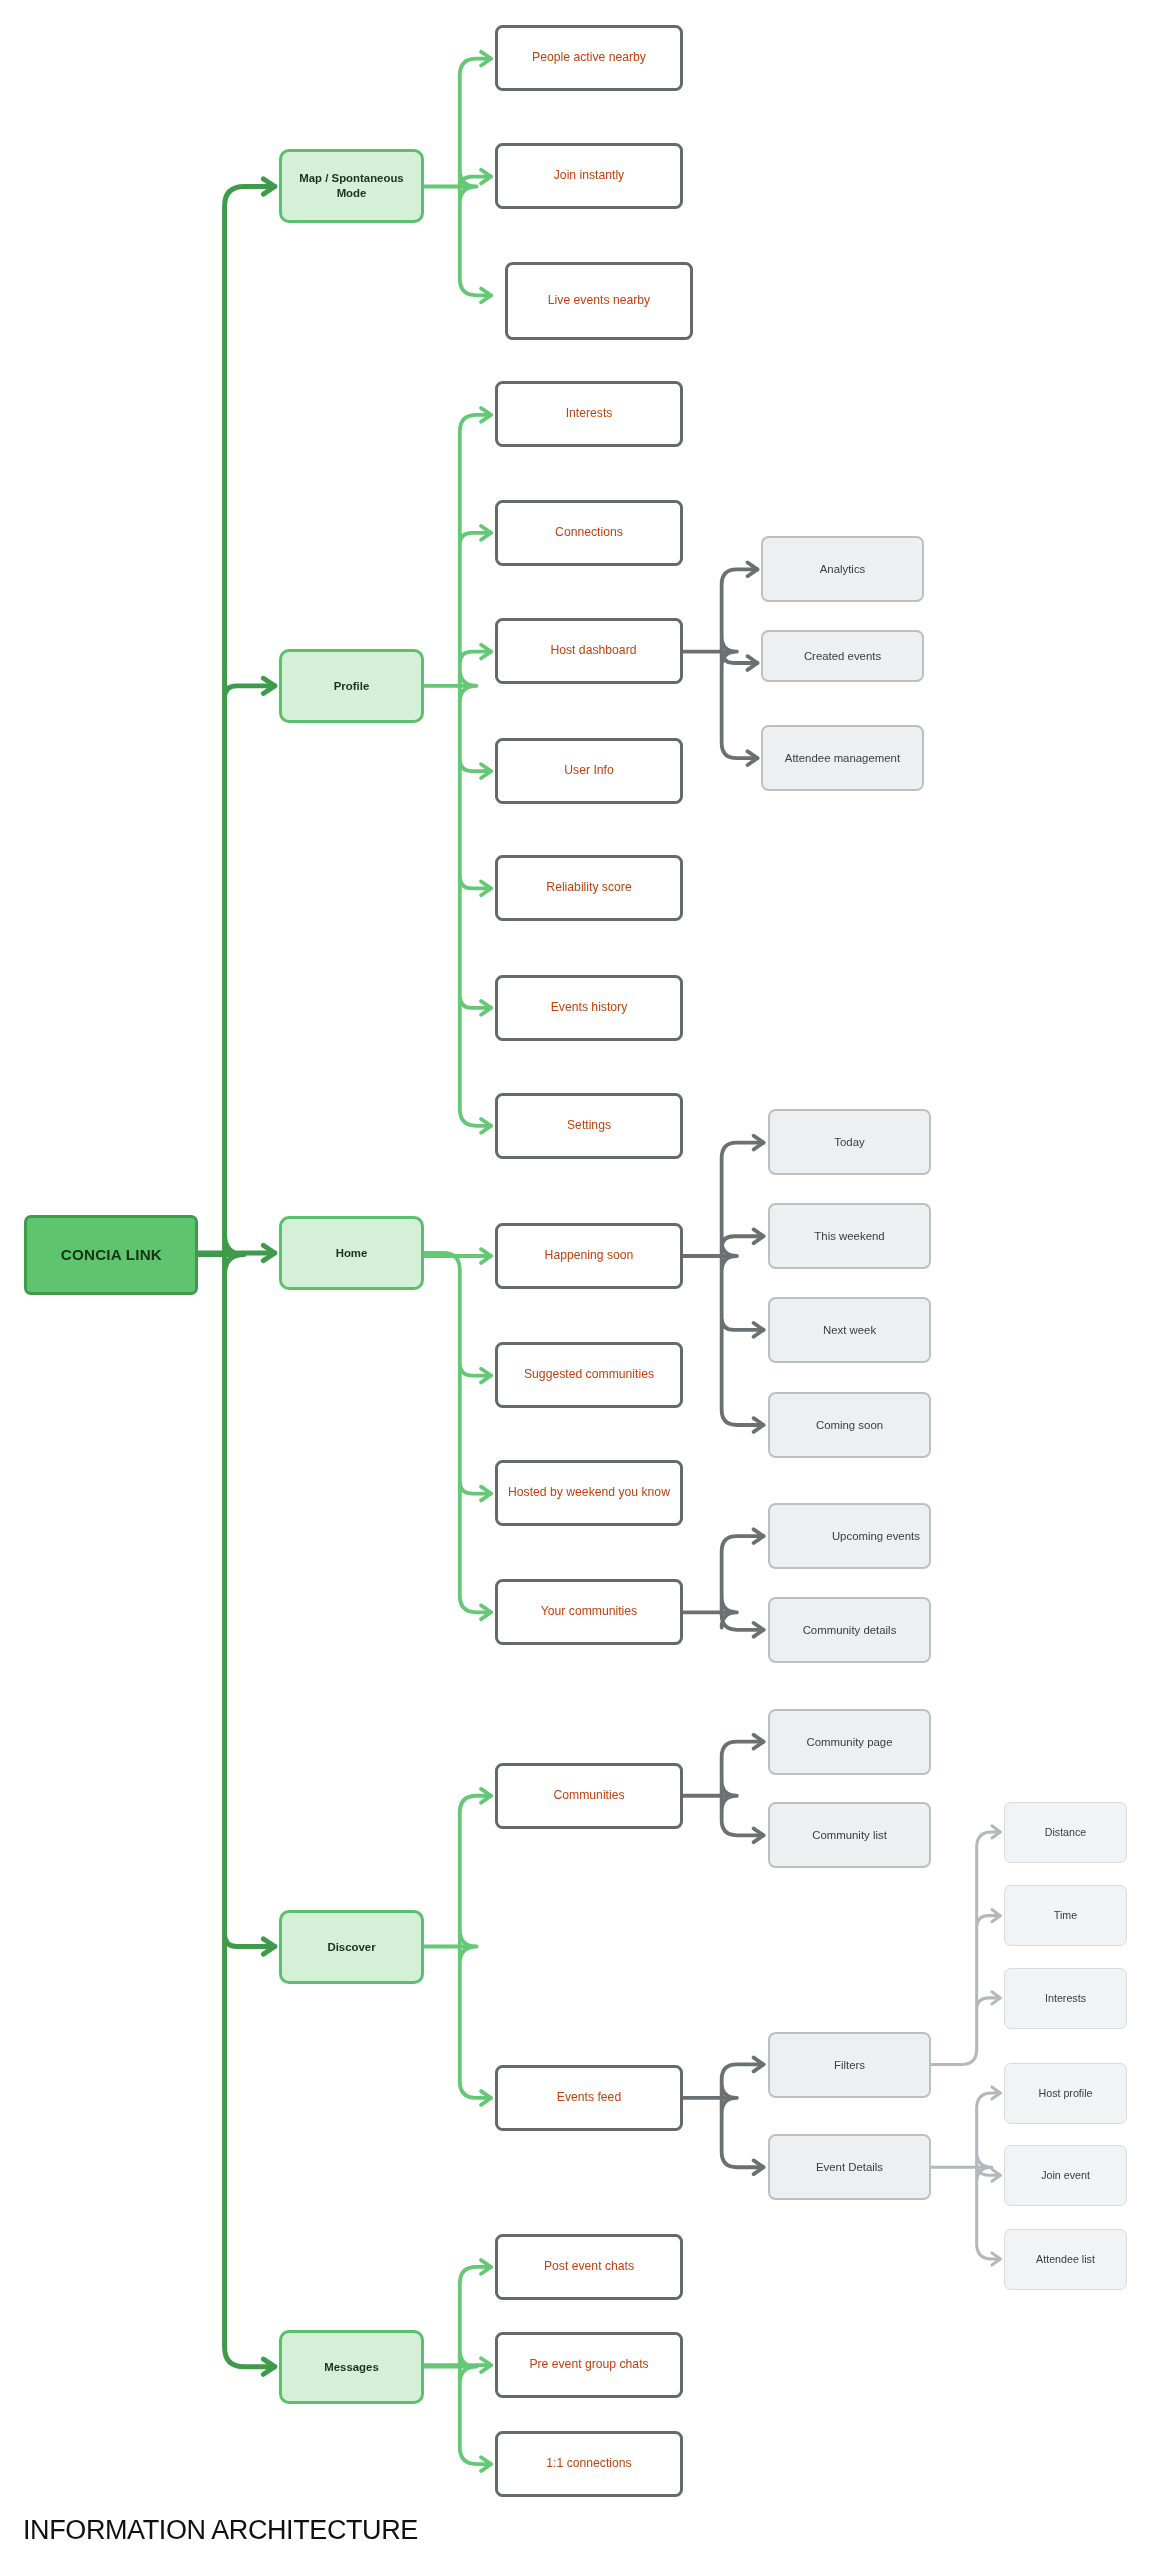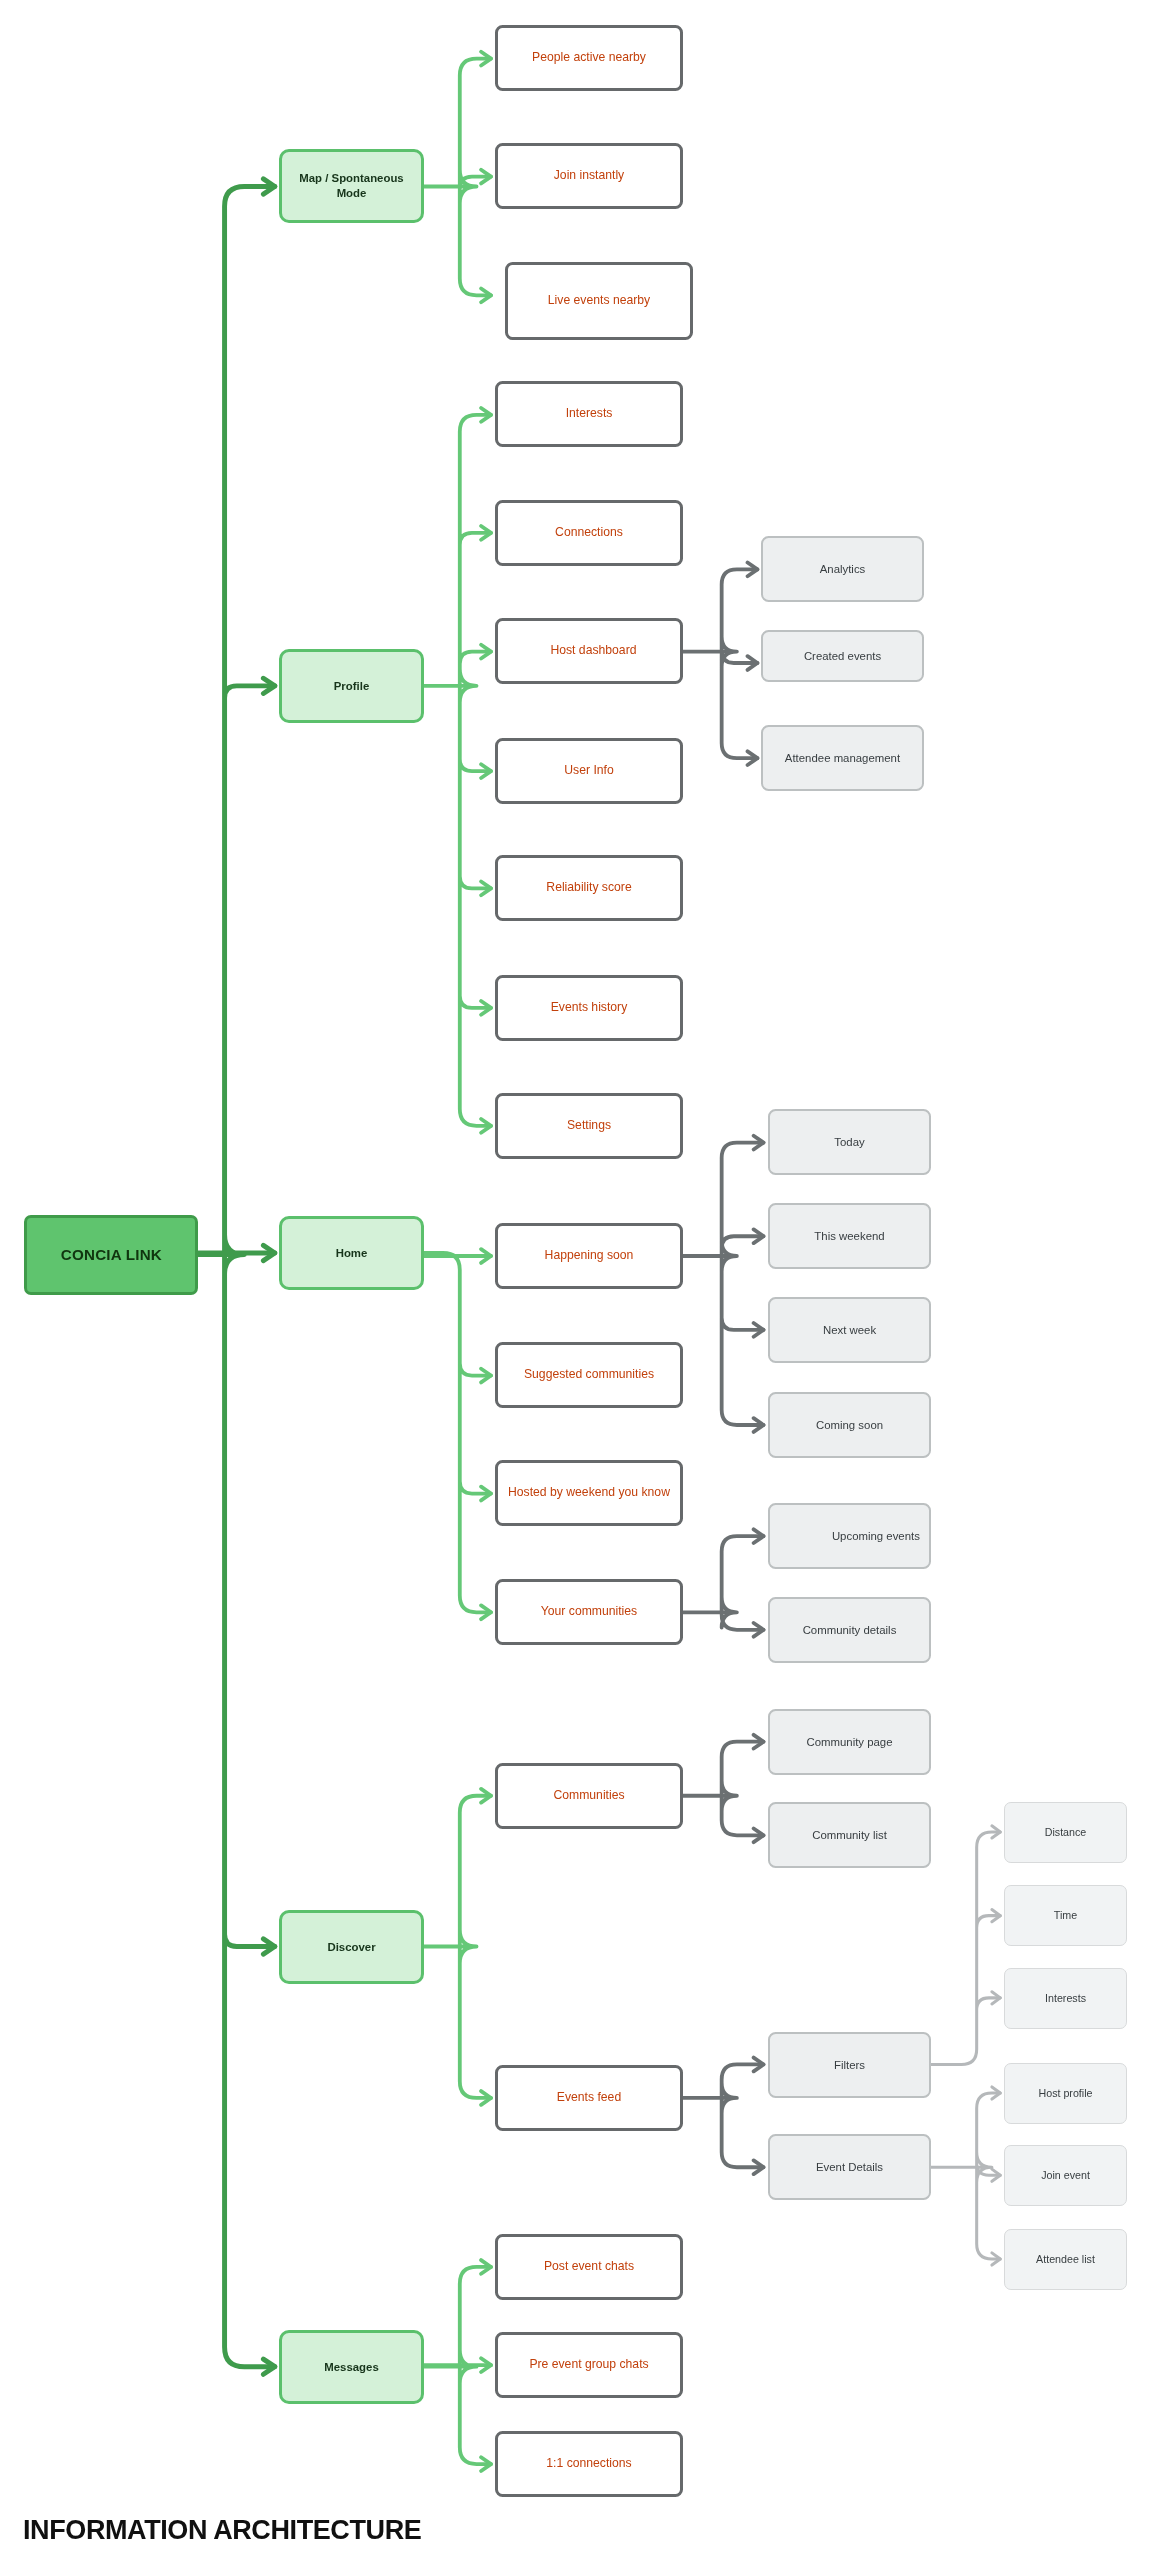--- a/index.html
+++ b/index.html
@@ -11,21 +11,21 @@
   .node.root{background:var(--root-fill);border:3px solid var(--root-border);border-radius:6.9px;
         font-weight:bold;font-size:15.2px;color:#10350f;letter-spacing:0.2px;}
   .node.branch{background:var(--branch-fill);border:3px solid var(--branch-border);border-radius:10px;
         font-weight:bold;font-size:11.4px;color:#17351b;}
   .node.leaf{background:#ffffff;border:3px solid var(--leaf-border);border-radius:7.6px;
         font-size:12.2px;color:#c2410c;}
   .node.sub{background:var(--sub-fill);border:2.3px solid var(--sub-border);border-radius:7.6px;
         font-size:11.4px;color:#373d40;}
   .node.subsub{background:var(--subsub-fill);border:1.5px solid var(--subsub-border);border-radius:6.9px;
         font-size:10.7px;color:#373d40;}
-  .diagram-title{position:absolute;left:23px;top:2515px;font-size:27px;font-weight:700;
+  .diagram-title{position:absolute;left:23px;top:2515px;font-size:27px;font-weight:400;
         color:#101010;letter-spacing:-0.4px;white-space:nowrap;}
 </style>
 </head>
 <body>
 
 <div class="canvas">
   <svg id="wires" xmlns="http://www.w3.org/2000/svg" width="1151" height="2576" viewBox="0 0 1512 3383" fill="none">
       <path d="M 295 270.5 L 295 3082.5 M 260 1647.5 H 321 M 295 1621.5 Q 295 1647.5 321 1647.5 M 295 1673.5 Q 295 1647.5 321 1647.5 M 295 270.5 Q 295 244.5 321 244.5 H 361 M 295 916.5 Q 295 900.5 311 900.5 H 361 M 260 1645.5 H 361 M 295 2540.5 Q 295 2556.5 311 2556.5 H 361 M 295 3082.5 Q 295 3108.5 321 3108.5 H 361 " stroke="#3f9b4c" stroke-width="6.5" fill="none" stroke-linecap="round" stroke-linejoin="round"></path>
       <path d="M 346 234.5 L 361 244.5 L 346 254.5 M 346 890.5 L 361 900.5 L 346 910.5 M 346 1635.5 L 361 1645.5 L 346 1655.5 M 346 2546.5 L 361 2556.5 L 346 2566.5 M 346 3098.5 L 361 3108.5 L 346 3118.5 " stroke="#3f9b4c" stroke-width="6.5" fill="none" stroke-linecap="round" stroke-linejoin="round"></path>
       <path d="M 604 98.5 L 604 365.5 M 556 244.5 H 626 M 604 222.5 Q 604 244.5 626 244.5 M 604 266.5 Q 604 244.5 626 244.5 M 604 98.5 Q 604 76.5 626 76.5 H 645 M 604 247.5 Q 604 231.5 620 231.5 H 645 M 604 365.5 Q 604 387.5 626 387.5 H 645 " stroke="#65c877" stroke-width="5" fill="none" stroke-linecap="round" stroke-linejoin="round"></path>

